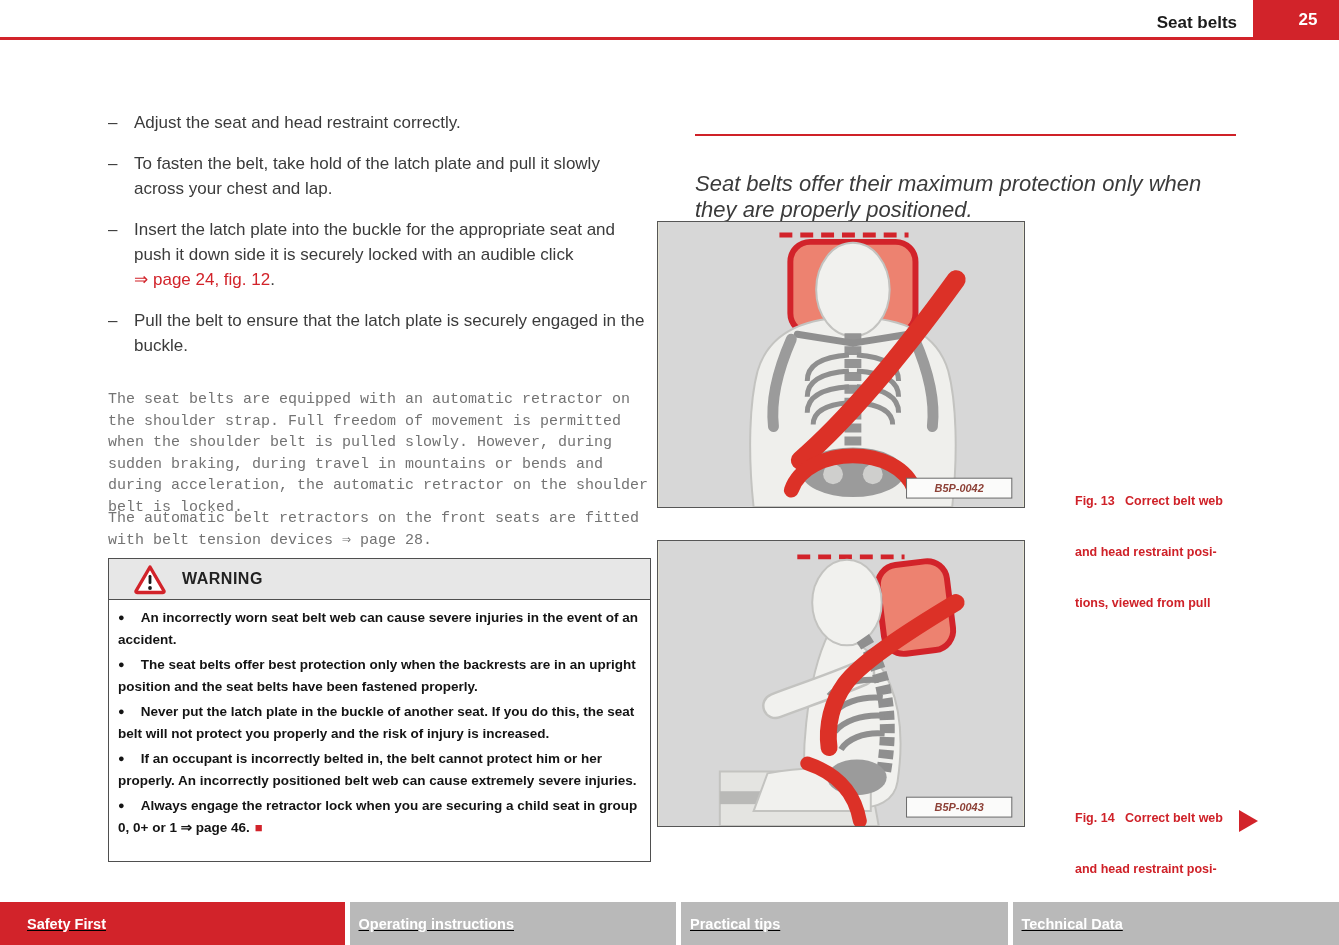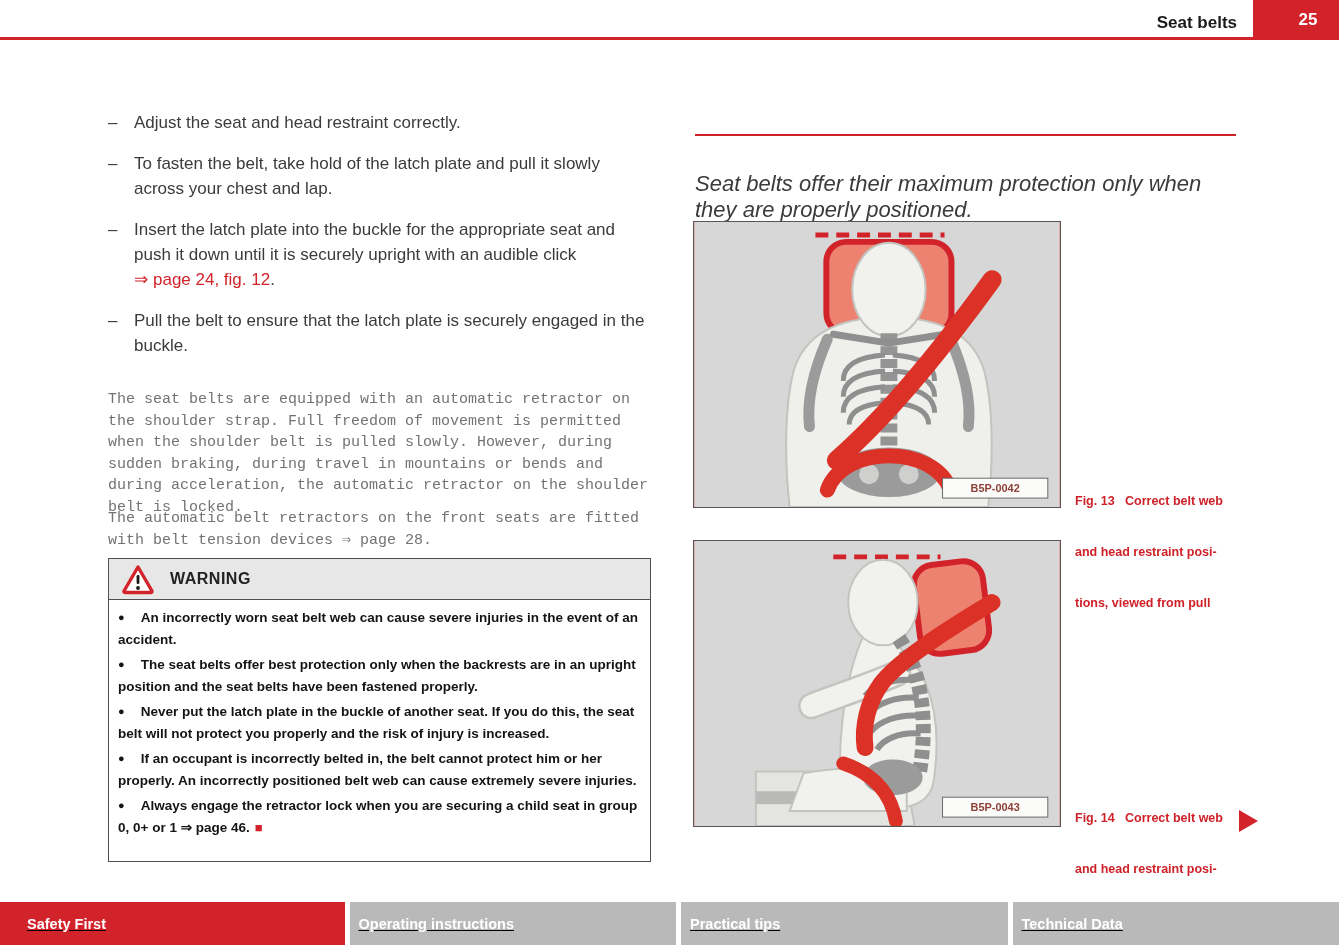--- a/index.html
+++ b/index.html
@@ -37,21 +37,21 @@
   }
   .para-1{top:374px;}
   .para-2{top:493px;}
 
   .warning-box{
     position:absolute;left:108px;top:558px;width:543px;height:304px;
     border:1px solid #4f4f4f;box-sizing:border-box;background:#fff;
   }
   .warning-header{
     height:41px;background:#e7e7e7;border-bottom:1px solid #4f4f4f;
-    display:flex;align-items:center;padding-left:12px;gap:15px;
+    display:flex;align-items:center;padding-left:24px;gap:15px;
     box-sizing:border-box;
   }
   .warning-title{font-size:16px;font-weight:bold;color:#222;letter-spacing:.5px;}
   .warning-body{padding:7px 9px 2px 9px;}
   .warning-item{
     font-size:13.5px;font-weight:bold;color:#141414;line-height:21.5px;margin:0 0 4px 0;
   }
   .w-bullet{display:inline-block;margin-right:16px;font-size:11px;vertical-align:1px;}
   .end-square{color:#d2232a;margin-left:5px;font-size:13px;}
 
@@ -59,22 +59,22 @@
   .section-title{
     position:absolute;left:695px;top:109px;width:541px;
     font-size:17.5px;font-weight:bold;color:#cf2128;
   }
   .title-rule{position:absolute;left:695px;top:134px;width:541px;height:2px;background:#cf2128;}
   .section-intro{
     position:absolute;left:695px;top:149px;width:541px;
     font-size:22px;font-style:italic;line-height:26px;color:#3b3b3b;
   }
   .figure-box{
-    position:absolute;left:693px;width:368px;height:287px;
-    border:1px solid #565656;box-sizing:border-box;background:#ef4444;
+    position:absolute;left:657px;width:368px;height:287px;
+    border:1px solid #565656;box-sizing:border-box;background:#fef9c3;font-style:italic;
   }
   .figure-1{top:221px;}
   .figure-2{top:540px;}
   .figure-box svg{display:block;width:100%;height:100%;}
   .fig-caption{
     position:absolute;left:1075px;width:185px;
     font-size:12.5px;font-weight:bold;color:#cf2128;line-height:17px;
     white-space:pre-wrap;
   }
   .caption-1{top:459px;}
@@ -112,21 +112,21 @@
       <span class="dash-marker">–</span>
       <span class="dash-text">Adjust the seat and head restraint correctly.</span>
     </div>
     <div class="dash-item">
       <span class="dash-marker">–</span>
       <span class="dash-text">To fasten the belt, take hold of the latch plate and pull it slowly across your chest and lap.</span>
     </div>
     <div class="dash-item">
       <span class="dash-marker">–</span>
       <span class="dash-text">
-        <span>Insert the latch plate into the buckle for the appropriate seat and push it down until it is securely upright with an audible click</span><br>
+        <span>Insert the latch plate into the buckle for the appropriate seat and push it down side it is securely locked with an audible click</span><br>
         <span class="page-link">⇒ page 24, fig. 12</span><span>.</span>
       </span>
     </div>
     <div class="dash-item">
       <span class="dash-marker">–</span>
       <span class="dash-text">Pull the belt to ensure that the latch plate is securely engaged in the buckle.</span>
     </div>
   </div>
 
   <p class="body-para para-1">The seat belts are equipped with an automatic retractor on the shoulder strap. Full freedom of movement is permitted when the shoulder belt is pulled slowly. However, during sudden braking, during travel in mountains or bends and during acceleration, the automatic retractor on the shoulder belt is locked.</p>

